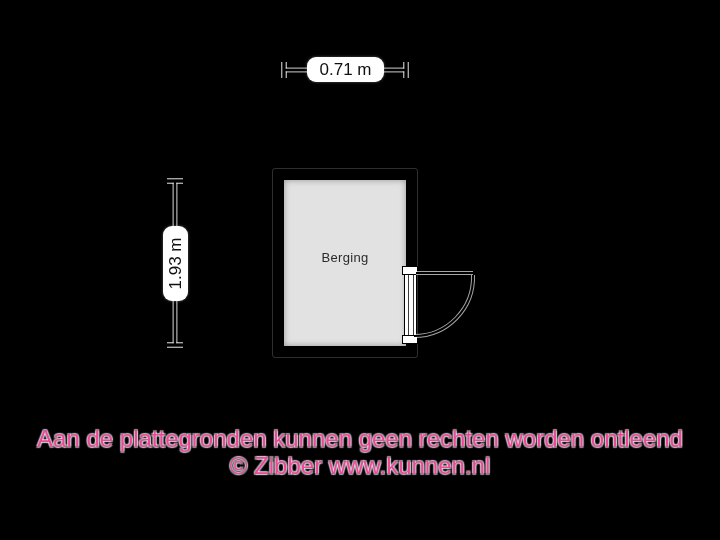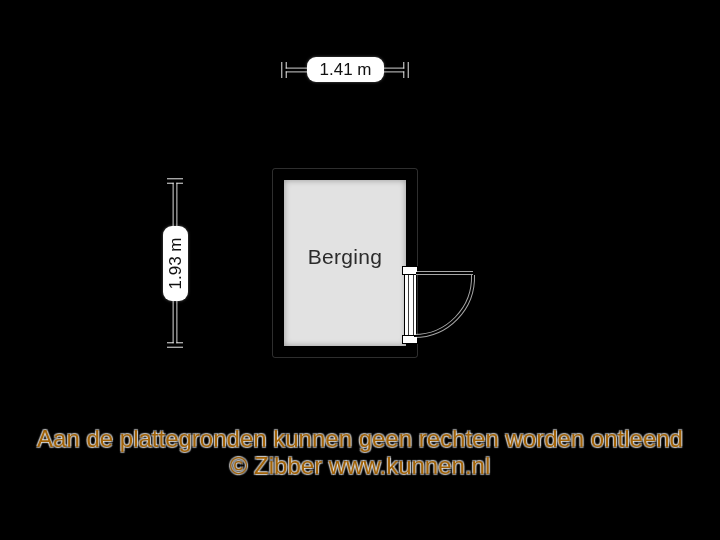--- a/index.html
+++ b/index.html
@@ -13,21 +13,21 @@
     background:#000;outline:1px solid rgba(255,255,255,0.18);
     border-radius:2px;
   }
   .room-floor{
     position:absolute;left:284px;top:180px;width:122px;height:166px;
     background:#e2e2e2;
     box-shadow:inset 0 0 6px rgba(0,0,0,0.35);
     display:flex;align-items:center;justify-content:center;
   }
   .room-label{
-    font-size:21px;color:#2b2b2b;letter-spacing:.3px;
+    font-size:13px;color:#2b2b2b;letter-spacing:.3px;
     transform:translateY(-6px);
   }
   
   .door-strip{
     position:absolute;left:404px;top:267px;width:13px;height:77px;
     background:#fff;border:1px solid #000;box-sizing:border-box;
   }
   .door-strip-inner{
     position:absolute;left:3px;top:0;bottom:0;width:4px;
     border-left:1px solid #3a3a3a;border-right:1px solid #3a3a3a;
@@ -50,21 +50,21 @@
     left:138px;top:251px;width:75px;height:25px;
     transform:rotate(-90deg);
   }
   
   svg.overlay{position:absolute;left:0;top:0;}
   .halo{stroke:rgba(255,255,255,0.65);fill:none;}
   .ink{stroke:#000;fill:none;}
   
   .footer{
     position:absolute;left:0;top:425px;width:720px;text-align:center;
-    color:#a16207;
+    color:#ec4899;
   }
   .footer p{
     margin:0;line-height:27px;font-size:24px;
     text-shadow:-1px -1px 1px rgba(255,255,255,.55),
                  1px -1px 1px rgba(255,255,255,.55),
                 -1px  1px 1px rgba(255,255,255,.55),
                  1px  1px 1px rgba(255,255,255,.55),
                  0 0 2px rgba(255,255,255,.4);
   }
 </style>
@@ -106,21 +106,21 @@
 
     <g>
       <line class="halo" x1="416" y1="273" x2="473" y2="273" stroke-width="4"></line>
       <path class="halo" d="M 473 275 A 59 59 0 0 1 414 336" stroke-width="4"></path>
       <line class="ink" x1="416" y1="273" x2="473" y2="273" stroke-width="2.2"></line>
       <path class="ink" d="M 473 275 A 59 59 0 0 1 414 336" stroke-width="2"></path>
     </g>
   </svg>
 
   <div class="dim-label horizontal">
-    <span>1.41 m</span>
+    <span>0.71 m</span>
   </div>
   <div class="dim-label vertical">
     <span>1.93 m</span>
   </div>
 
   <div class="footer">
     <p>Aan de plattegronden kunnen geen rechten worden ontleend</p>
     <p>© Zibber www.kunnen.nl</p>
   </div>
 

